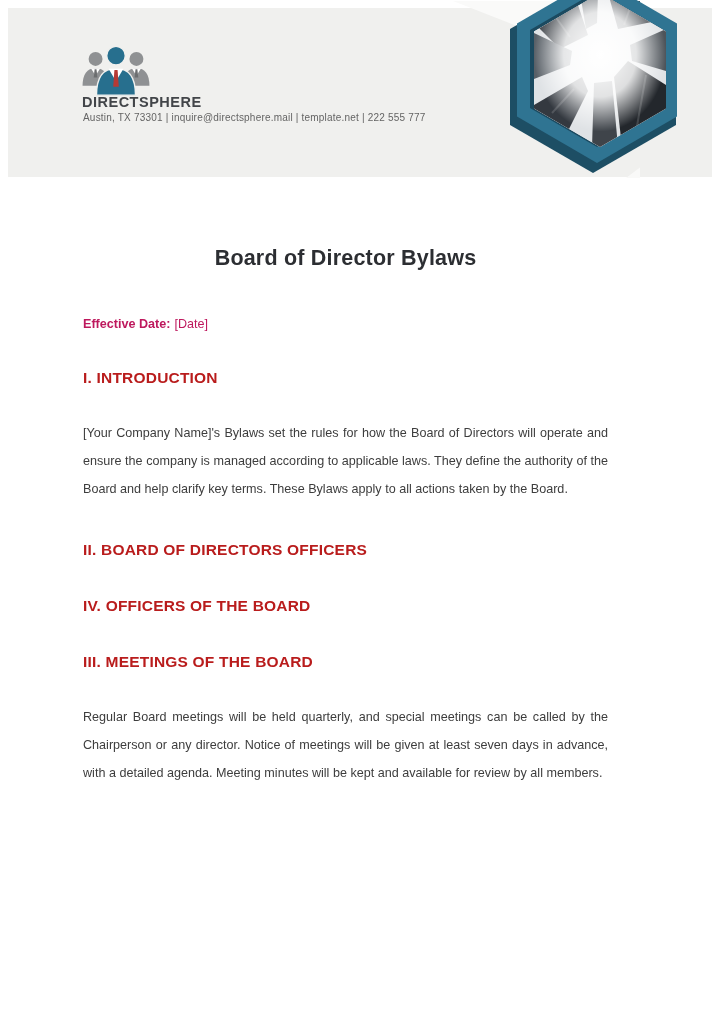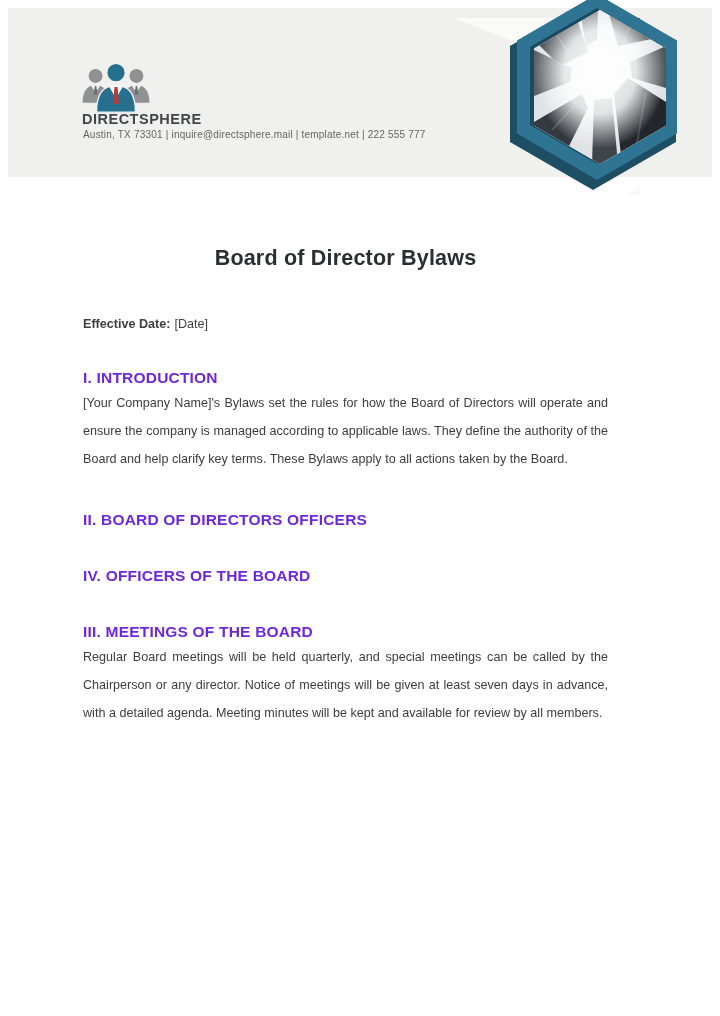--- a/index.html
+++ b/index.html
@@ -9,21 +9,21 @@
     overflow:hidden;
     position:relative;
     font-family:"Liberation Sans", sans-serif;
     -webkit-font-smoothing:antialiased;
   }
   
   .band{
     position:absolute;left:8px;top:8px;width:704px;height:169px;
     background:#f0f0ee;
   }
-  .deco{position:absolute;left:0;top:18px;width:640px;height:180px;pointer-events:none;}
+  .deco{position:absolute;left:0;top:1px;width:640px;height:180px;pointer-events:none;}
   .wedge-a{position:absolute;inset:0;background:#fafaf9;
     clip-path:polygon(453px 0px,720px 0px,720px 104px);}
   .wedge-b{position:absolute;inset:0;background:#f9f9f8;
     clip-path:polygon(626px 177px,720px 106px,720px 177px);}
   .corner{position:absolute;inset:0;background:#515151;
     clip-path:polygon(632px 0px,720px 0px,720px 57px);}
   
   .hexwrap{position:absolute;left:510px;top:-24px;width:172px;height:198px;}
   .hex{clip-path:polygon(50% 0%,100% 25%,100% 75%,50% 100%,0% 75%,0% 25%);position:absolute;}
   .hex-dark{left:0;top:4px;width:166px;height:192px;background:#1d4e64;}
@@ -40,30 +40,30 @@
   .contact-line{
     position:absolute;left:83px;top:111px;
     font-size:10px;color:#646464;letter-spacing:.2px;white-space:nowrap;text-align:right;
   }
   
   .doc{position:relative;padding:178px 112px 0 83px;color:#3a3a3a;}
   .title{
     margin:68px 0 0 0;text-align:center;
     font-size:21.5px;font-weight:700;color:#2c2e32;letter-spacing:.2px;
   }
-  .effective{margin:46px 0 20px 0;font-size:12.6px;color:#404040;}
+  .effective{margin:46px 0 20px 0;font-size:12.6px;color:#be185d;}
   .effective .lbl{font-weight:700;}
   .effective .val{margin-left:4px;}
   .section{margin-top:38px;}
   .section h2{
-    margin:0;font-size:15.5px;font-weight:700;color:#6d28d9;
+    margin:0;font-size:15.5px;font-weight:700;color:#b91c1c;
     letter-spacing:.2px;line-height:18px;
   }
   .section p{
-    margin:2px 0 0 0;font-size:12.6px;line-height:28px;
+    margin:32px 0 0 0;font-size:12.6px;line-height:28px;
     text-align:justify;color:#3d3d3d;
   }
 </style>
 </head>
 <body>
 
 <div class="band"></div>
 
 <div class="deco">
   <div class="wedge-a"></div>

